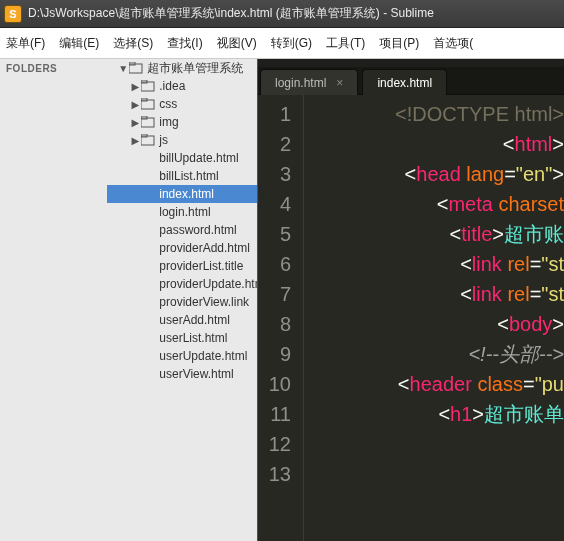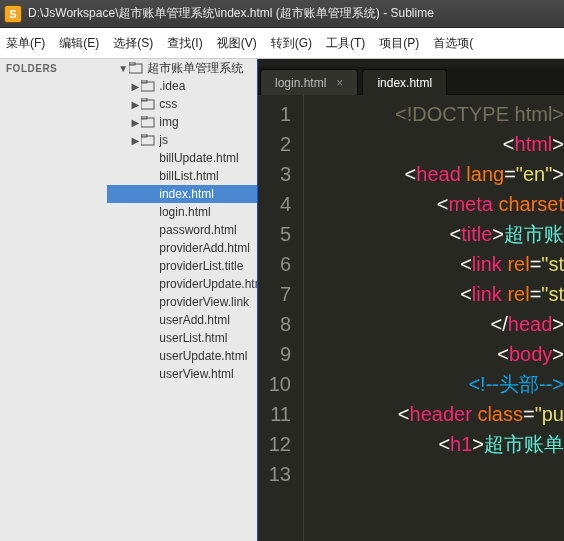--- a/index.html
+++ b/index.html
@@ -27,21 +27,21 @@
   .tab.active { background: #272822; color: #fff; }
   .tab .close { font-family: Arial; color: #888; }
   .code { flex: 1; display: flex; font-family: Consolas, monospace; font-size: 20px; line-height: 30px; overflow: hidden;}
   .gutter { width: 46px; background: #272822; color: #8f908a; text-align: right; padding-right: 12px; padding-top:4px; border-right: 1px solid #3b3c36;}
   .lines { flex:1; padding-left: 10px; padding-top:4px; white-space: nowrap; overflow:hidden;text-align:right;}     
   .tag { color: #f92672; }
   .br { color: #f8f8f2; }     
   .attr { color: #f97316; }   
   .str { color: #e6db74; }    
   .txt { color: #5eead4; }
-  .cmt { color: #0ea5e9; }
+  .cmt { color: #a3a3a3; font-style: italic; }
   .doctype{ color:#75715e;}
 </style>
 </head>
 <body>
 
 <div class="titlebar">
   <div class="icon">S</div>
   <div class="title">D:\JsWorkspace\超市账单管理系统\index.html (超市账单管理系统) - Sublime</div>
 </div>
 
@@ -184,21 +184,20 @@
           <div>13</div>
       </div>
       <div class="lines">
         <div><span class="doctype">&lt;!DOCTYPE html&gt;</span></div>
         <div><span class="br">&lt;</span><span class="tag">html</span><span class="br">&gt;</span></div>
         <div><span class="br">&lt;</span><span class="tag">head</span> <span class="attr">lang</span><span class="br">=</span><span class="str">"en"</span><span class="br">&gt;</span></div>
         <div>&nbsp;&nbsp;&nbsp;&nbsp;<span class="br">&lt;</span><span class="tag">meta</span> <span class="attr">charset</span></div>
         <div>&nbsp;&nbsp;&nbsp;&nbsp;<span class="br">&lt;</span><span class="tag">title</span><span class="br">&gt;</span><span class="txt">超市账</span></div>
         <div>&nbsp;&nbsp;&nbsp;&nbsp;<span class="br">&lt;</span><span class="tag">link</span> <span class="attr">rel</span><span class="br">=</span><span class="str">"st</span></div>
         <div>&nbsp;&nbsp;&nbsp;&nbsp;<span class="br">&lt;</span><span class="tag">link</span> <span class="attr">rel</span><span class="br">=</span><span class="str">"st</span></div>
-        <div><span class="br">&lt;/</span><span class="tag">head</span><span class="br">&gt;</span></div>
         <div><span class="br">&lt;</span><span class="tag">body</span><span class="br">&gt;</span></div>
         <div><span class="cmt">&lt;!--头部--&gt;</span></div>
         <div><span class="br">&lt;</span><span class="tag">header</span> <span class="attr">class</span><span class="br">=</span><span class="str">"pu</span></div>
         <div>&nbsp;&nbsp;&nbsp;&nbsp;<span class="br">&lt;</span><span class="tag">h1</span><span class="br">&gt;</span><span class="txt">超市账单</span></div>
         <div>&nbsp;</div>
       </div>
     </div>
   </div>
 </div>
 

